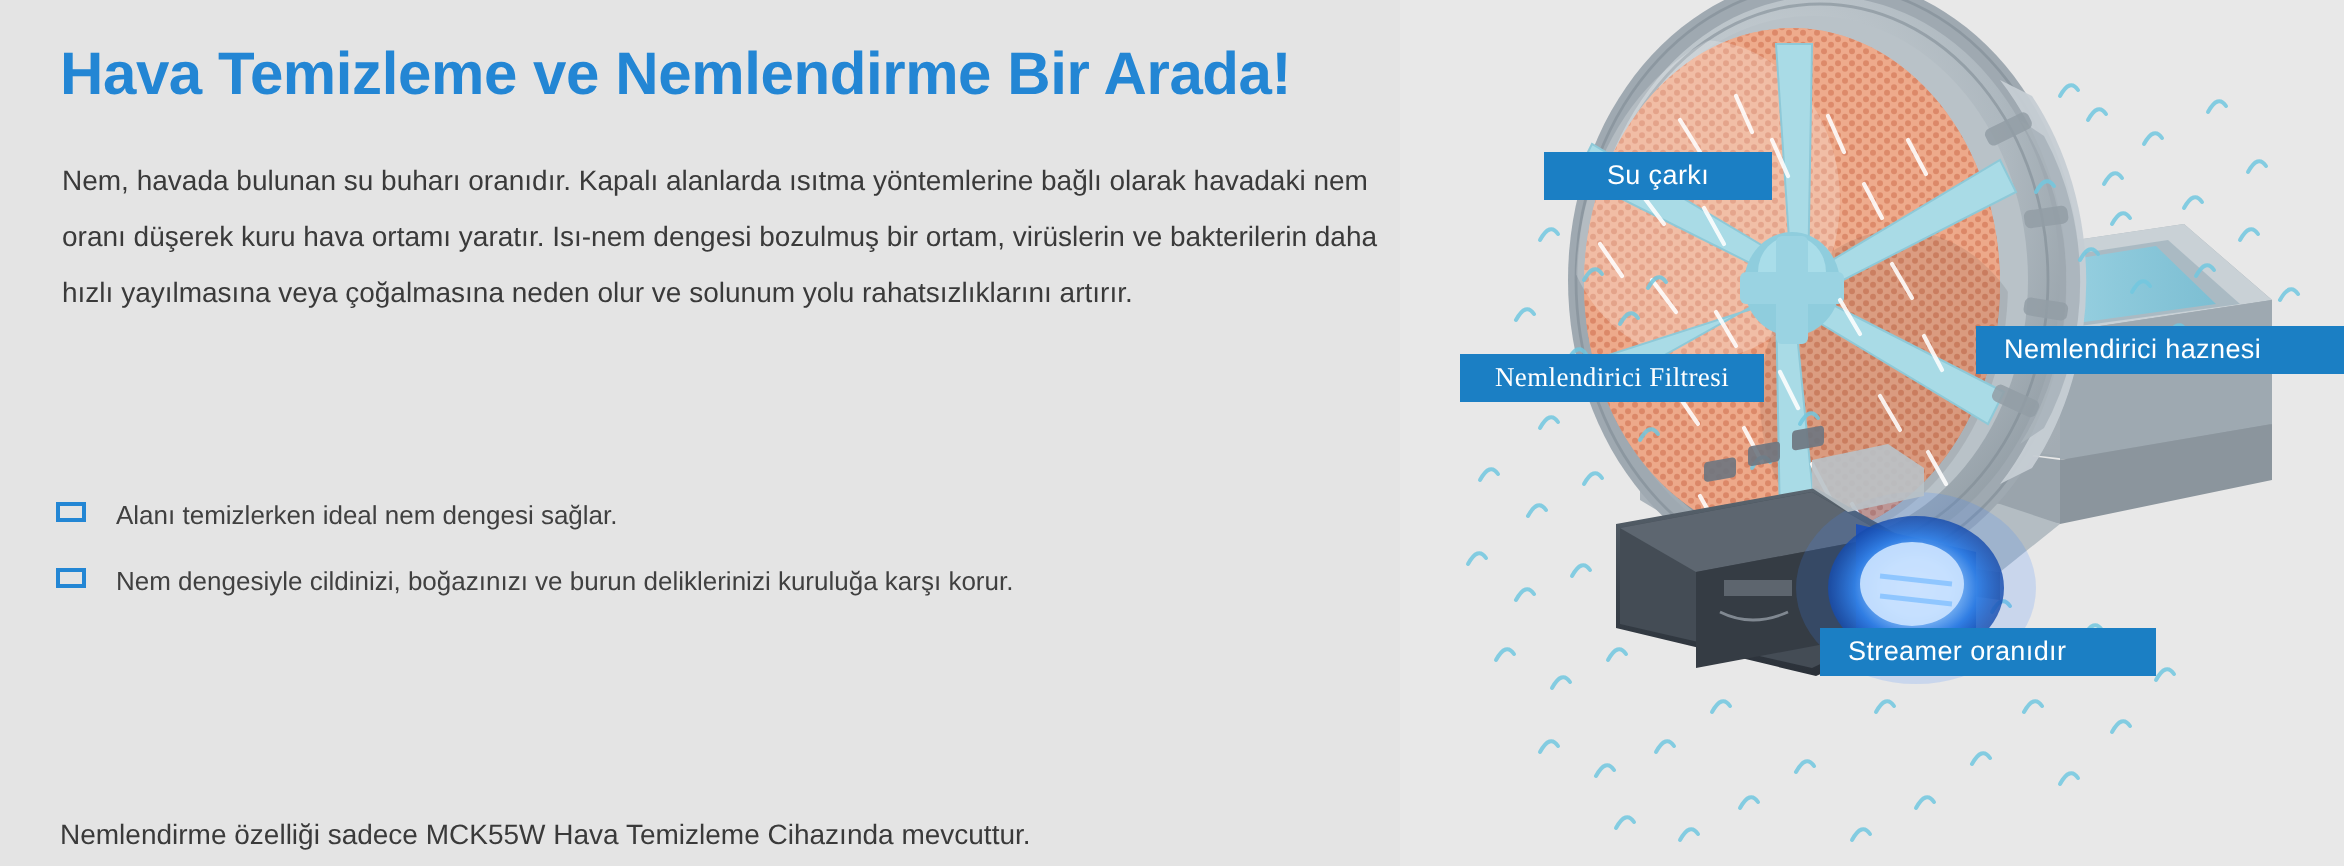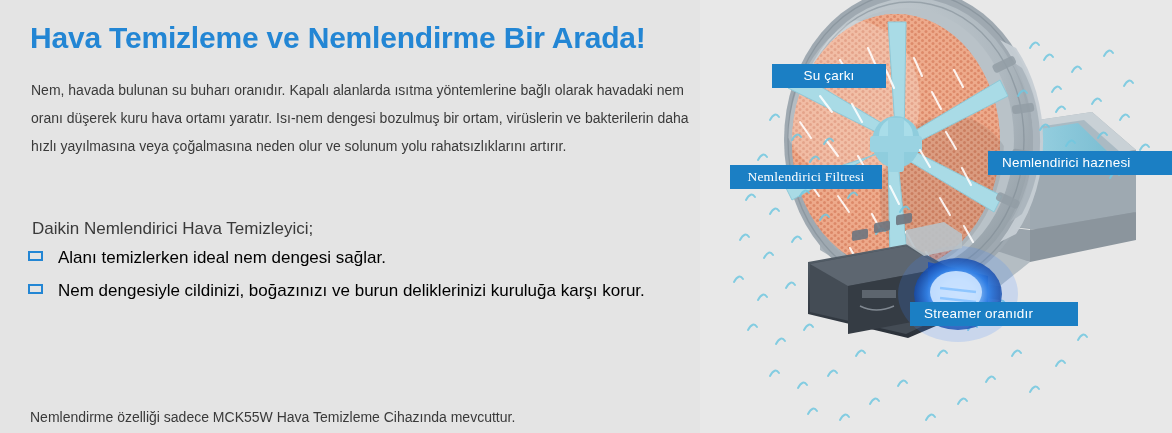--- a/index.html
+++ b/index.html
@@ -32,21 +32,21 @@
 
   .bullets{position:absolute;left:28px;top:243px;width:670px;}
   .bullet{position:relative;padding-left:30px;margin-bottom:3px;}
   .bullet .chk{
     position:absolute;left:0;top:8px;
     width:15px;height:10px;
     border:2px solid #2386d4;background:transparent;
     box-sizing:border-box;
   }
   .bullet .btext{
-    font-size:17px;color:#000000;line-height:30px;display:block;
+    font-size:13px;color:#404040;line-height:30px;display:block;
   }
 
   .footnote{
     position:absolute;left:30px;top:392px;
     font-size:14px;color:#3a3a3a;line-height:20px;white-space:nowrap;margin-top:15px;
   }
 
   
   .illus{
     position:absolute;left:700px;top:0;width:472px;height:433px;
@@ -55,38 +55,38 @@
   .illus-svg{position:absolute;left:0;top:0;width:472px;height:433px;}
 
   
   .badge{
     position:absolute;
     background:#1b7fc4;color:#ffffff;
     font-size:13.5px;line-height:21px;
     padding:1px 14px 2px 14px;
     white-space:nowrap;
     letter-spacing:.2px;
+    margin-top:12px;
   }
   .badge-su{left:72px;top:64px;width:114px;text-align:center;padding-left:0;padding-right:0;}
   .badge-filtre{left:30px;top:165px;width:152px;text-align:center;padding-left:0;padding-right:0;font-family:Liberation Serif, serif;}
   .badge-hazne{left:288px;top:151px;width:190px;text-align:left;}
   .badge-streamer{left:210px;top:302px;width:140px;text-align:left;}
 </style>
 </head>
 <body>
 
 <div id="root">
 
   <div class="left-col">
 
     <div class="headline">Hava Temizleme ve Nemlendirme Bir Arada!</div>
 
     <p class="intro">Nem, havada bulunan su buharı oranıdır. Kapalı alanlarda ısıtma yöntemlerine bağlı olarak havadaki nem oranı düşerek kuru hava ortamı yaratır. Isı-nem dengesi bozulmuş bir ortam, virüslerin ve bakterilerin daha hızlı yayılmasına veya çoğalmasına neden olur ve solunum yolu rahatsızlıklarını artırır.</p>
 
-    <div class="list-lead">Daikin Nemlendirici Hava Temizleyici;</div>
 
     <div class="bullets">
 
       <div class="bullet">
         <span class="chk"></span>
         <span class="btext">Alanı temizlerken ideal nem dengesi sağlar.</span>
       </div>
 
       <div class="bullet">
         <span class="chk"></span>

